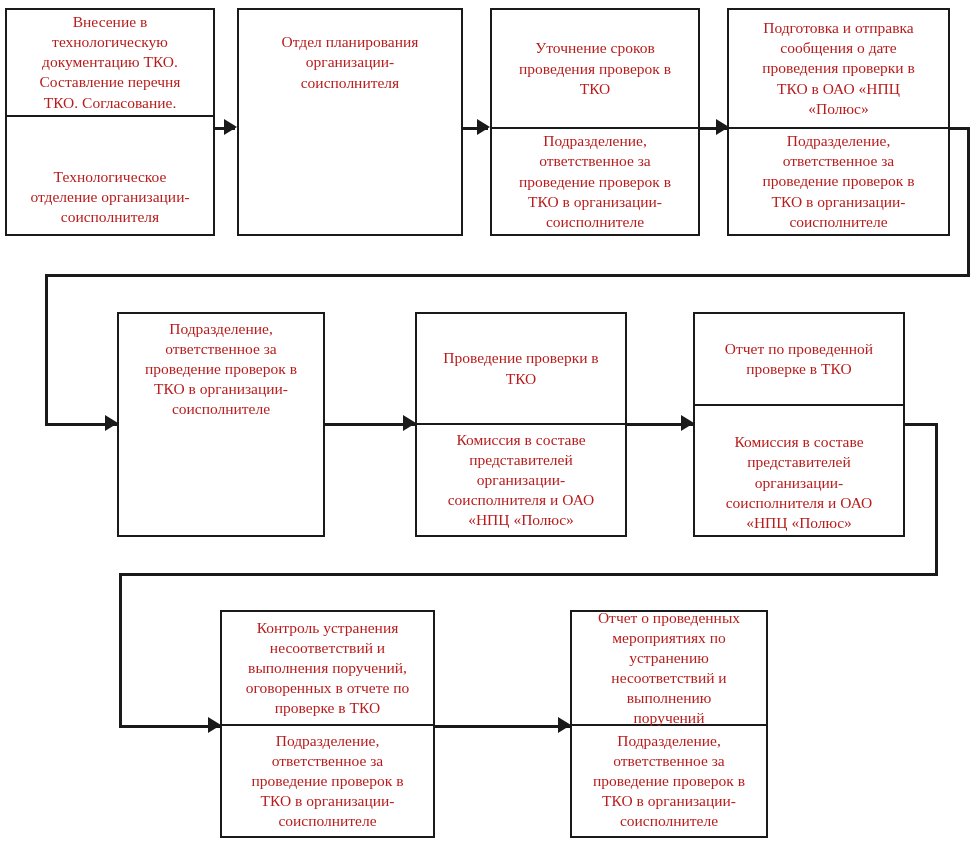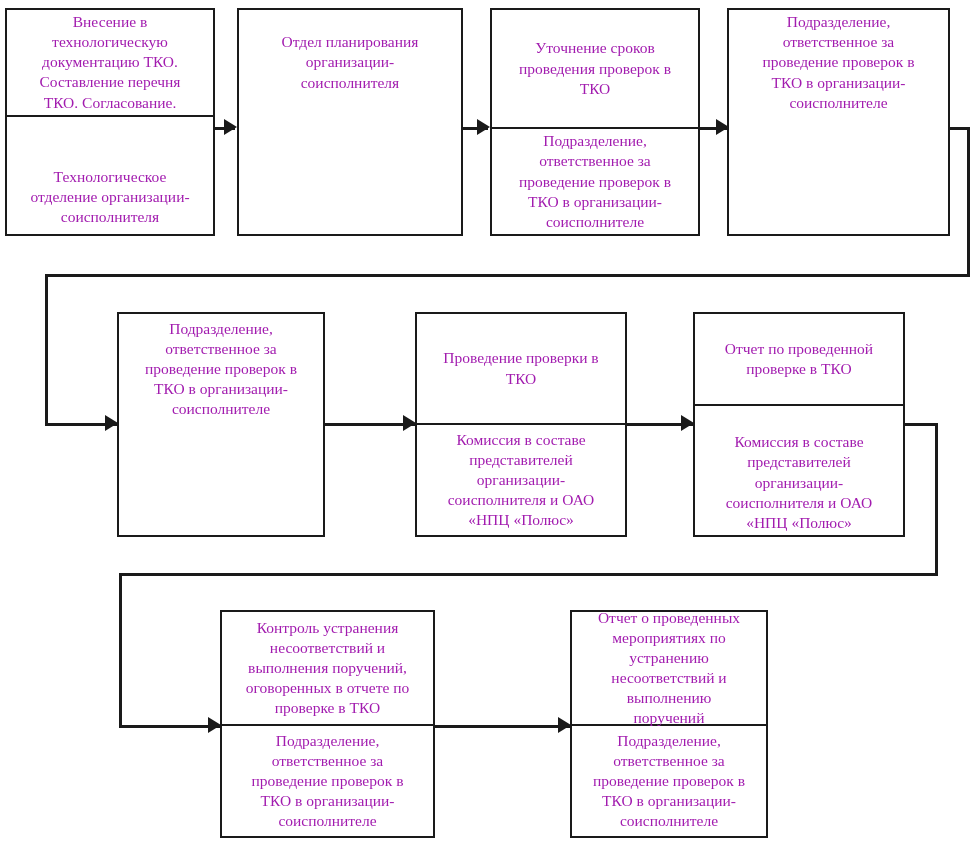--- a/index.html
+++ b/index.html
@@ -26,21 +26,21 @@
   }
   .node .cell {
     display: flex;
     align-items: center;
     justify-content: center;
     text-align: center;
     padding: 2px 19px;
     box-sizing: border-box;
     line-height: 1.30;
     font-size: 15.5px;
-    color: #a21caf;
+    color: #b91c1c;
     white-space: pre-line;
   }
   .node .cell.top {
     border-bottom: 2px solid #1a1a1a;
   }
   
   .hline {
     position: absolute;
     height: 0;
     border-top: 3px solid #1a1a1a;
@@ -89,20 +89,25 @@
 проведения проверок в
 ТКО</div>
     <div class="cell bottom" style="height:105px;">Подразделение,
 ответственное за
 проведение проверок в
 ТКО в организации-
 соисполнителе</div>
   </div>
 
   <div class="node" style="left:727px; top:8px; width:223px; height:228px;">
+    <div class="cell top" style="height:119px;">Подготовка и отправка
+сообщения о дате
+проведения проверки в
+ТКО в ОАО «НПЦ
+«Полюс»</div>
     <div class="cell bottom" style="height:105px;">Подразделение,
 ответственное за
 проведение проверок в
 ТКО в организации-
 соисполнителе</div>
   </div>
 
   <div class="node" style="left:117px; top:312px; width:208px; height:225px;">
     <div class="cell bottom" style="height:110px;">Подразделение,
 ответственное за

